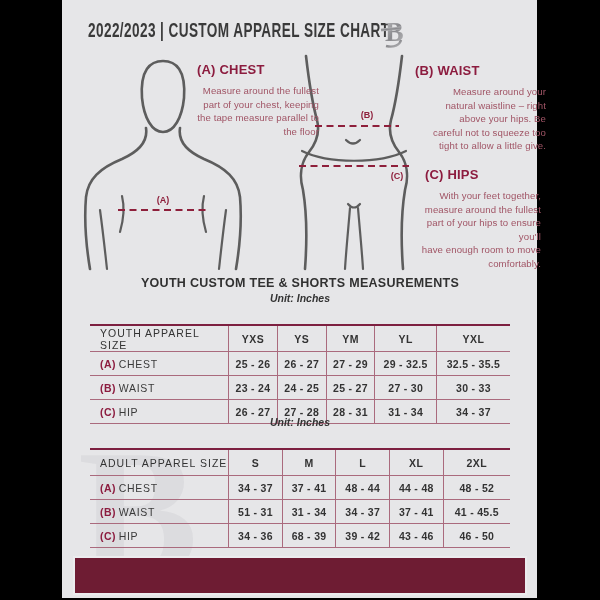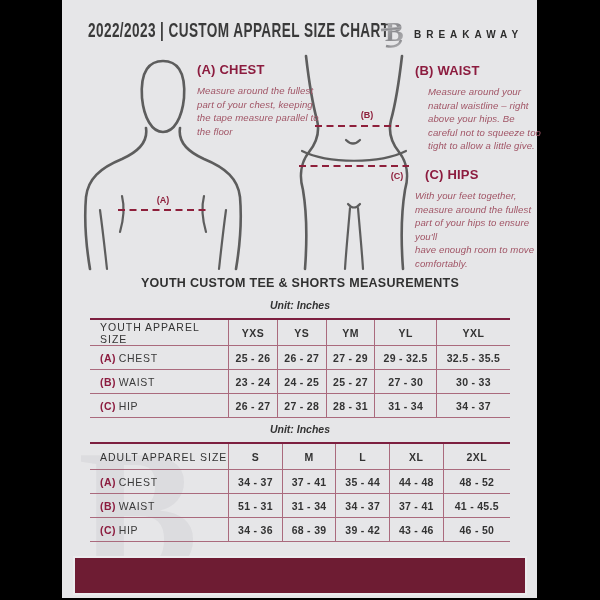--- a/index.html
+++ b/index.html
@@ -23,29 +23,29 @@
   .brand-name{font-size:10px;font-weight:700;letter-spacing:5px;color:#2c2c2c;padding-top:4px;}
   
   svg.figure{position:absolute;overflow:visible;}
   .outline{fill:none;stroke:#5d5d5d;stroke-width:2.6;stroke-linecap:round;}
   .thin{stroke-width:2.2;}
   .dash{fill:none;stroke:#8e1f3b;stroke-width:2.2;stroke-dasharray:7 4.5;}
   .diag-label{font-size:9px;font-weight:700;fill:#8e1f3b;font-family:"Liberation Sans",sans-serif;}
   
   .guide-heading{position:absolute;font-size:13px;font-weight:700;color:#8c1c3f;letter-spacing:.2px;}
   .guide-body{
-    position:absolute;font-size:9.6px;font-style:italic;color:#a15566;
-    line-height:1.42;white-space:pre-line;letter-spacing:.1px;
+    position:absolute;font-size:9.6px;color:#a15566;
+    line-height:1.42;white-space:pre-line;letter-spacing:.1px;text-align:right;
   }
   
   .block{position:absolute;left:28px;width:420px;z-index:2;}
   .section-title{text-align:center;font-weight:700;font-size:12.5px;color:#313131;letter-spacing:.3px;}
-  .unit{text-align:center;font-style:italic;font-weight:600;font-size:10.5px;color:#333;margin-top:9px;}
+  .unit{text-align:center;font-style:italic;font-weight:600;font-size:10.5px;color:#333;margin-top:2px;}
   table.size-table{
-    width:100%;border-collapse:collapse;margin-top:7px;
+    width:100%;border-collapse:collapse;margin-top:20px;
     border-top:2.5px solid #7d2040;
   }
   .size-table th,.size-table td{
     padding:0;height:23px;text-align:center;
     border-bottom:1.2px solid #aa6a7d;
     font-size:10.5px;color:#333;
   }
   .size-table thead th{height:25px;}
   .size-table th+th,.size-table td+td{border-left:1.2px solid #aa6a7d;}
   .size-table .c0{width:33%;text-align:left;padding-left:10px;}
@@ -78,21 +78,20 @@
         <linearGradient id="metal" x1="0" y1="0" x2="1" y2="1">
           <stop offset="0" stop-color="#c4c4c6"></stop>
           <stop offset=".5" stop-color="#8a8a8e"></stop>
           <stop offset="1" stop-color="#b9b9bb"></stop>
         </linearGradient>
       </defs>
       <text x="5" y="26" font-family="Liberation Serif, serif" font-size="28" font-weight="700" fill="url(#metal)">B</text>
       <path d="M1,15 L21,13" stroke="url(#metal)" stroke-width="3" fill="none"></path>
       <path d="M6,31 C14,33 20,30 21,25" stroke="url(#metal)" stroke-width="2.4" fill="none"></path>
     </svg>
-    <span class="brand-name">BREAKAWAY</span>
   </div>
 
   <svg class="figure" style="left:20px;top:56px;" width="160" height="214" viewBox="0 0 160 214">
     <path class="outline" d="M60,42 C58,14 68,5 81,5 C94,5 104,14 102,42 C100,62 92,76 81,76 C70,76 62,62 60,42"></path>
     <path class="outline" d="M64,72 C66,85 58,95 40,103 C18,112 6,123 4,141 C2,165 4,189 8,213"></path>
     <path class="outline" d="M98,72 C96,85 104,95 122,103 C144,112 156,123 158,141 C160,165 158,189 154,213"></path>
     <path class="outline thin" d="M40,140 C43,152 42,162 38,176"></path>
     <path class="outline thin" d="M122,140 C119,152 120,162 124,176"></path>
     <path class="outline thin" d="M18,154 C21,176 23,195 25,213"></path>
     <path class="outline thin" d="M144,154 C141,176 139,195 137,213"></path>
@@ -180,21 +179,21 @@
           <th class="size-col">L</th>
           <th class="size-col">XL</th>
           <th class="size-col">2XL</th>
         </tr>
       </thead>
       <tbody>
         <tr>
           <td class="c0"><span class="pfx">(A)</span> <span class="row-label">CHEST</span></td>
           <td class="val">34 - 37</td>
           <td class="val">37 - 41</td>
-          <td class="val">35 - 44</td>
+          <td class="val">48 - 44</td>
           <td class="val">44 - 48</td>
           <td class="val">48 - 52</td>
         </tr>
         <tr>
           <td class="c0"><span class="pfx">(B)</span> <span class="row-label">WAIST</span></td>
           <td class="val">51 - 31</td>
           <td class="val">31 - 34</td>
           <td class="val">34 - 37</td>
           <td class="val">37 - 41</td>
           <td class="val">41 - 45.5</td>

